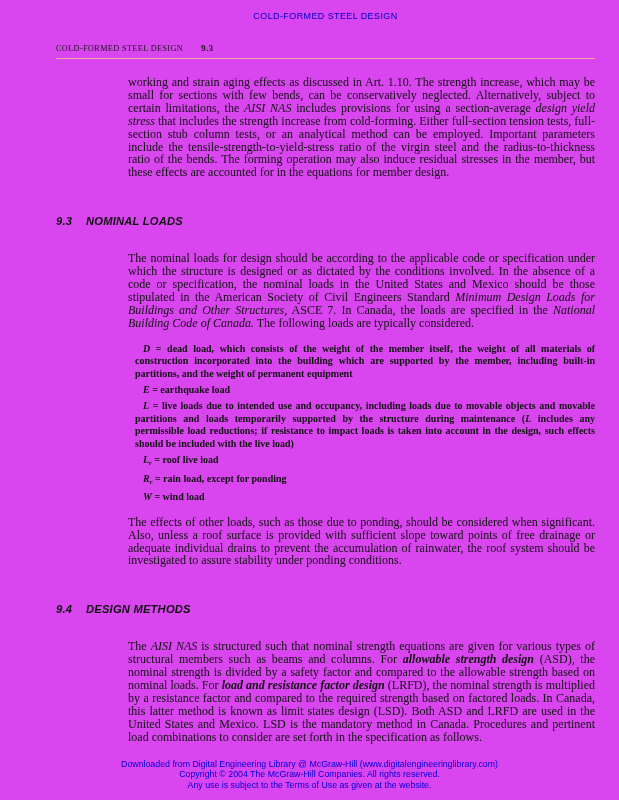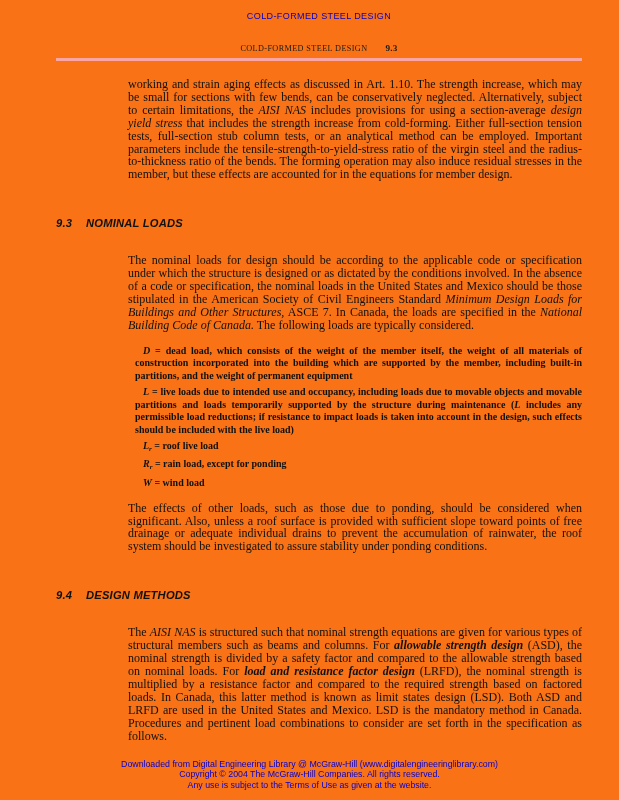--- a/index.html
+++ b/index.html
@@ -1,40 +1,40 @@
 <!DOCTYPE html>
 <html><head>
 <meta charset="utf-8">
 <style>
   html,body { margin:0; padding:0; background:#ffffff; }
   .page {
     position: relative;
     width: 619px;
     height: 800px;
-    background: #f97316;
+    background: #d946ef;
     font-family: "Liberation Serif", serif;
     color: #111111;
     overflow: hidden;
     box-sizing: border-box;
-    padding: 11px 37px 0 56px;
+    padding: 11px 24px 0 56px;
   }
   .banner {
     text-align: center;
     font-family: "Liberation Sans", sans-serif;
     font-size: 9px;
     letter-spacing: 0.4px;
     color: #0000c8;
     margin-bottom: 22px;
   }
   .running-head {
-    text-align: center;
+    text-align: left;
     font-size: 8.2px;
     letter-spacing: 0.4px;
     color: #1a1a1a;
-    border-bottom: 3px solid #fca5a5;
+    border-bottom: 1px solid #fca5a5;
     padding-bottom: 5px;
   }
   .running-head .pagenum {
     font-weight: bold;
     font-size: 9.2px;
     margin-left: 18px;
     letter-spacing: 0.2px;
   }
   .textblock { margin-top: 17px; }
   .indented { margin-left: 72px; }
@@ -100,20 +100,21 @@
     <h2 class="sec">
       <span class="num">9.3</span>
       <span class="title">NOMINAL LOADS</span>
     </h2>
 
     <div class="indented">
       <p class="para"><span>The nominal loads for design should be according to the applicable code or specification under which the structure is designed or as dictated by the conditions involved. In the absence of a code or specification, the nominal loads in the United States and Mexico should be those stipulated in the American Society of Civil Engineers Standard </span><span class="st-i">Minimum Design Loads for Buildings and Other Structures,</span><span> ASCE 7. In Canada, the loads are specified in the </span><span class="st-i">National Building Code of Canada.</span><span> The following loads are typically considered.</span></p>
 
       <div class="loads">
         <p class="load"><span class="st-i">D</span><span> = dead load, which consists of the weight of the member itself, the weight of all materials of construction incorporated into the building which are supported by the member, including built-in partitions, and the weight of permanent equipment</span></p>
+        <p class="load"><span class="st-i">E</span><span> = earthquake load</span></p>
         <p class="load"><span class="st-i">L</span><span> = live loads due to intended use and occupancy, including loads due to movable objects and movable partitions and loads temporarily supported by the structure during maintenance (</span><span class="st-i">L</span><span> includes any permissible load reductions; if resistance to impact loads is taken into account in the design, such effects should be included with the live load)</span></p>
         <p class="load"><span class="st-i">L</span><span class="st-i st-sub">r</span><span> = roof live load</span></p>
         <p class="load"><span class="st-i">R</span><span class="st-i st-sub">r</span><span> = rain load, except for ponding</span></p>
         <p class="load"><span class="st-i">W</span><span> = wind load</span></p>
       </div>
 
       <p class="para after-list"><span>The effects of other loads, such as those due to ponding, should be considered when significant. Also, unless a roof surface is provided with sufficient slope toward points of free drainage or adequate individual drains to prevent the accumulation of rainwater, the roof system should be investigated to assure stability under ponding conditions.</span></p>
     </div>
 
     <h2 class="sec">

